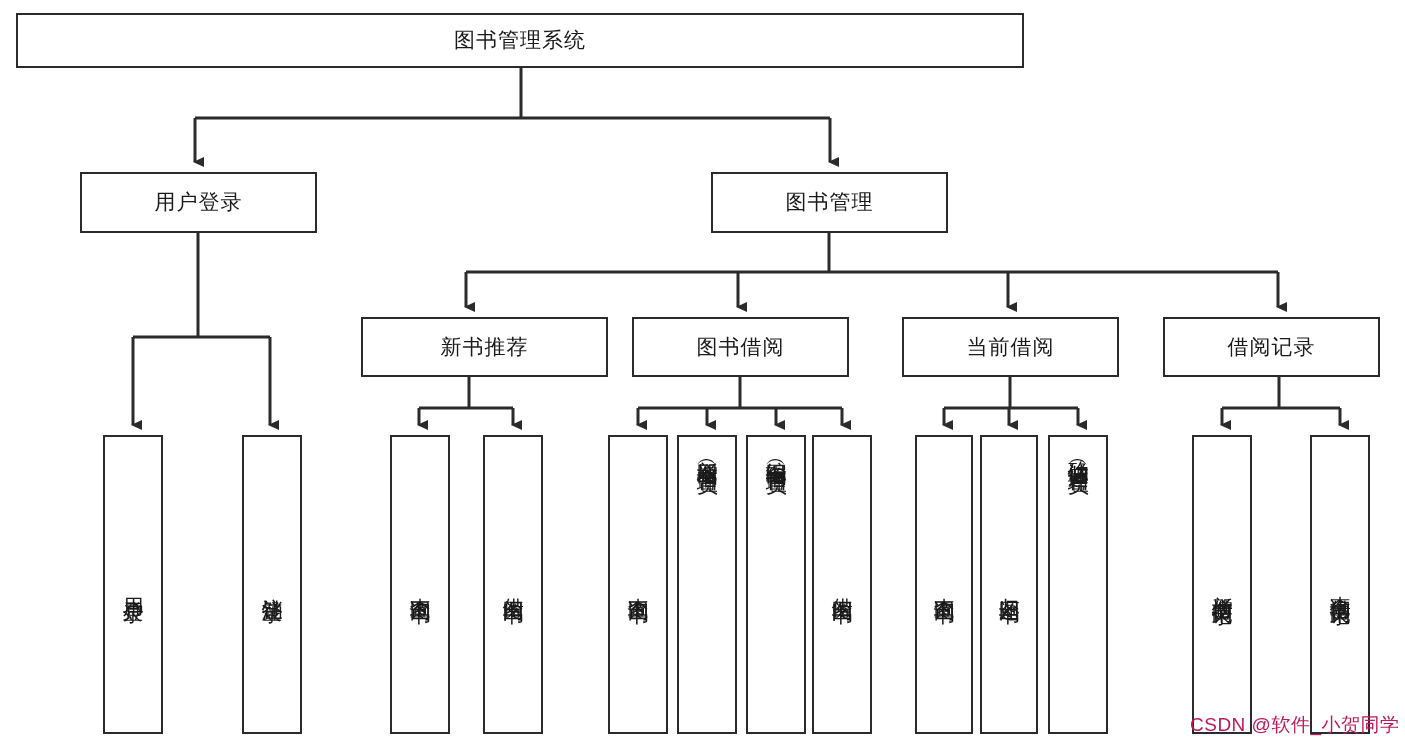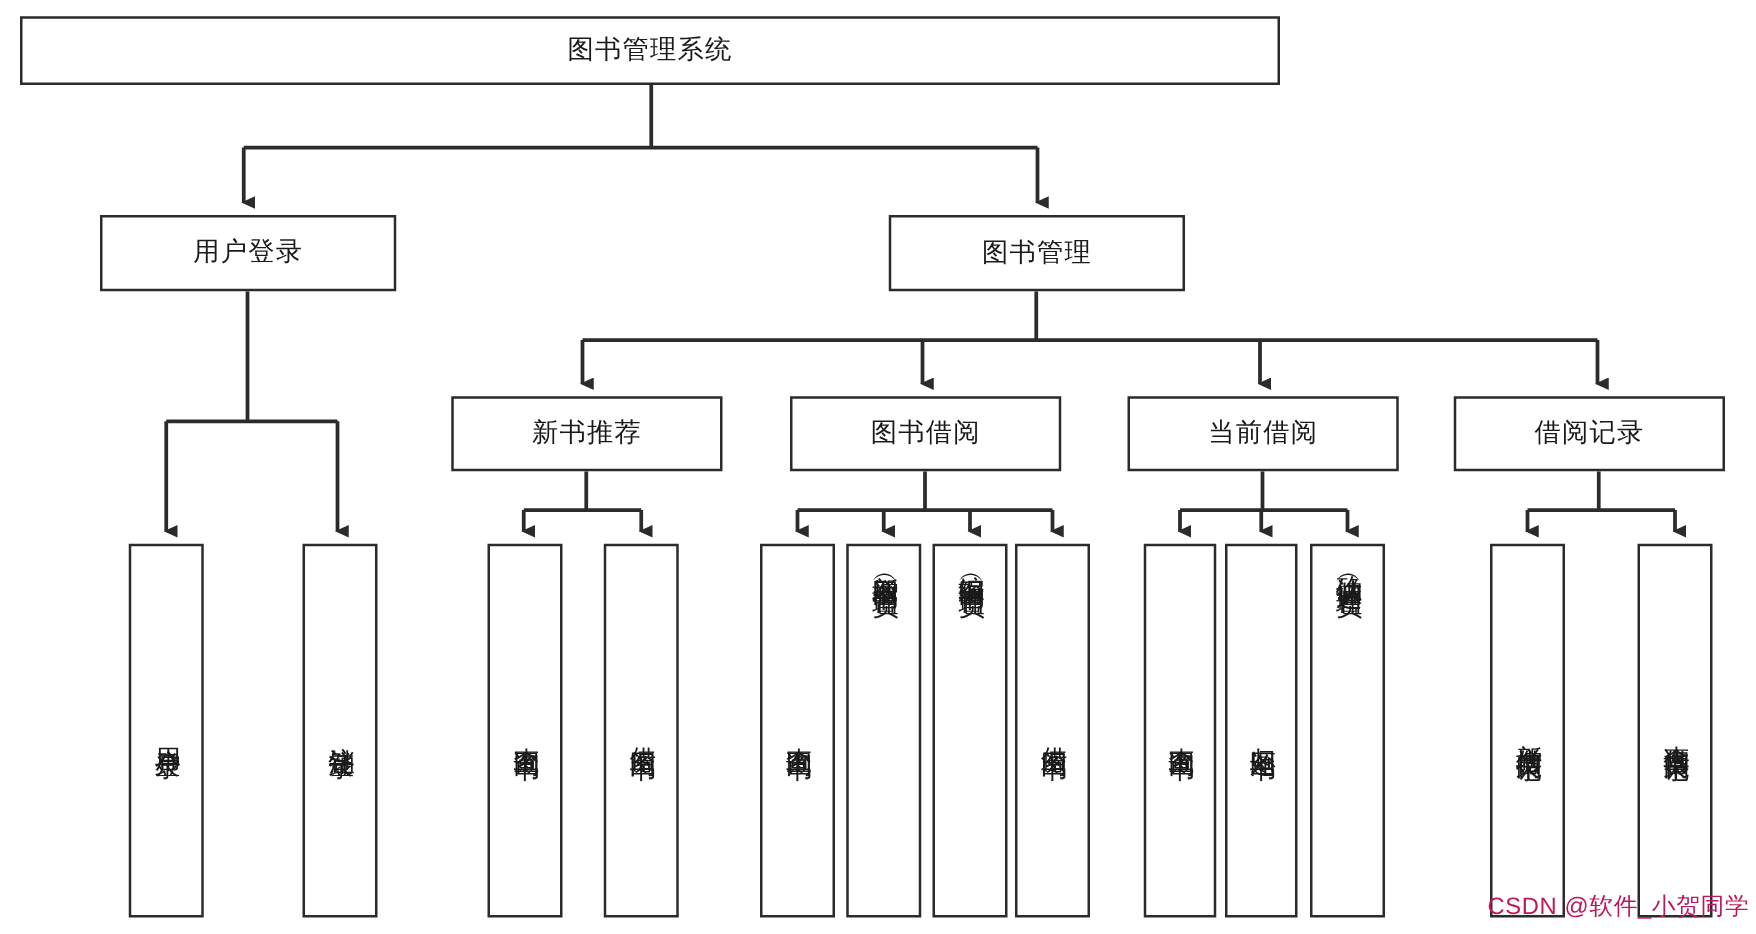--- a/index.html
+++ b/index.html
@@ -134,21 +134,21 @@
     <span class="label">图书管理系统</span>
   </div>
 
   <div class="node" style="left:80px; top:172px; width:237px; height:61px;">
     <span class="label">用户登录</span>
   </div>
   <div class="node" style="left:711px; top:172px; width:237px; height:61px;font-family:Liberation Serif, serif;">
     <span class="label">图书管理</span>
   </div>
 
-  <div class="node" style="left:361px; top:317px; width:217px; height:60px;">
+  <div class="node" style="left:361px; top:317px; width:247px; height:60px;">
     <span class="label">新书推荐</span>
   </div>
   <div class="node" style="left:902px; top:317px; width:217px; height:60px;">
     <span class="label">当前借阅</span>
   </div>
   <div class="node" style="left:632px; top:317px; width:217px; height:60px;">
     <span class="label">图书借阅</span>
   </div>
   <div class="node" style="left:1163px; top:317px; width:217px; height:60px;">
     <span class="label">借阅记录</span>

